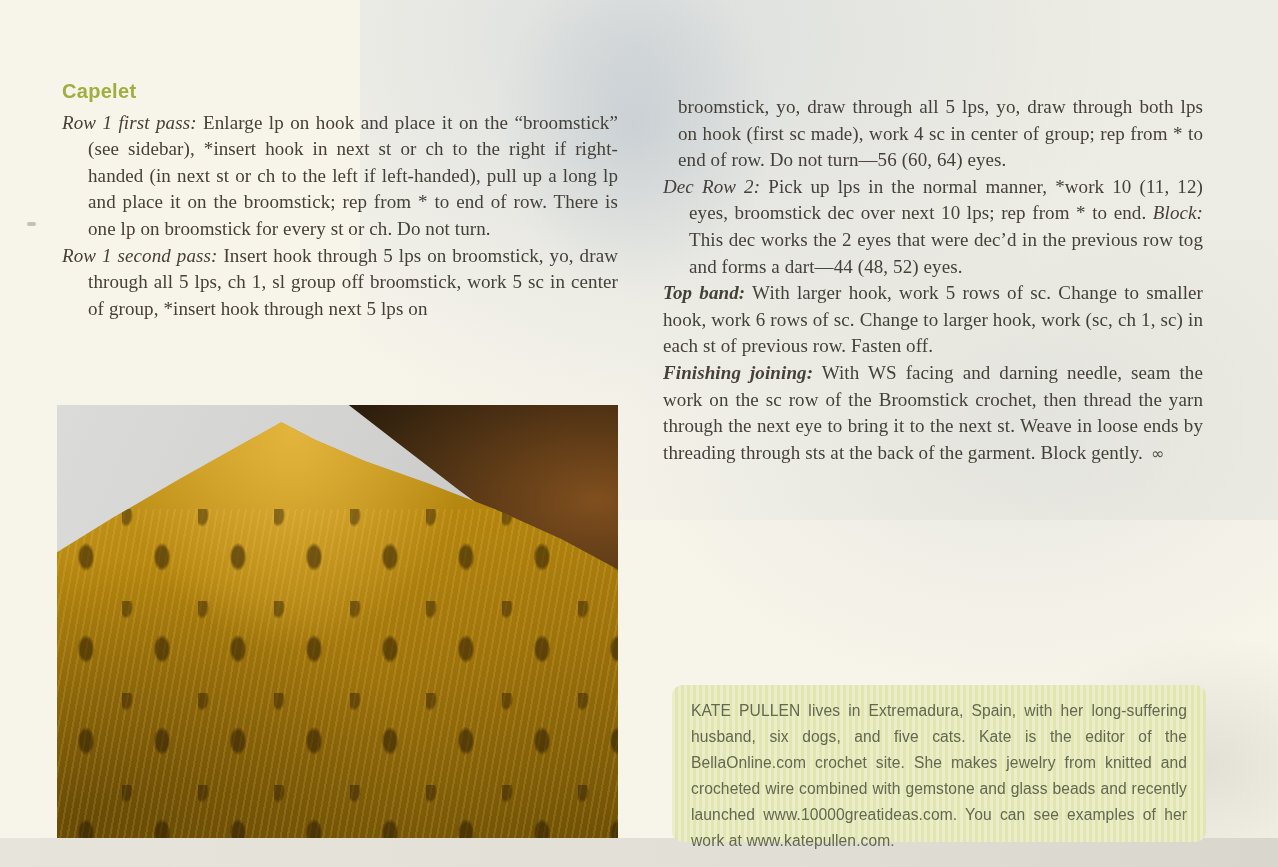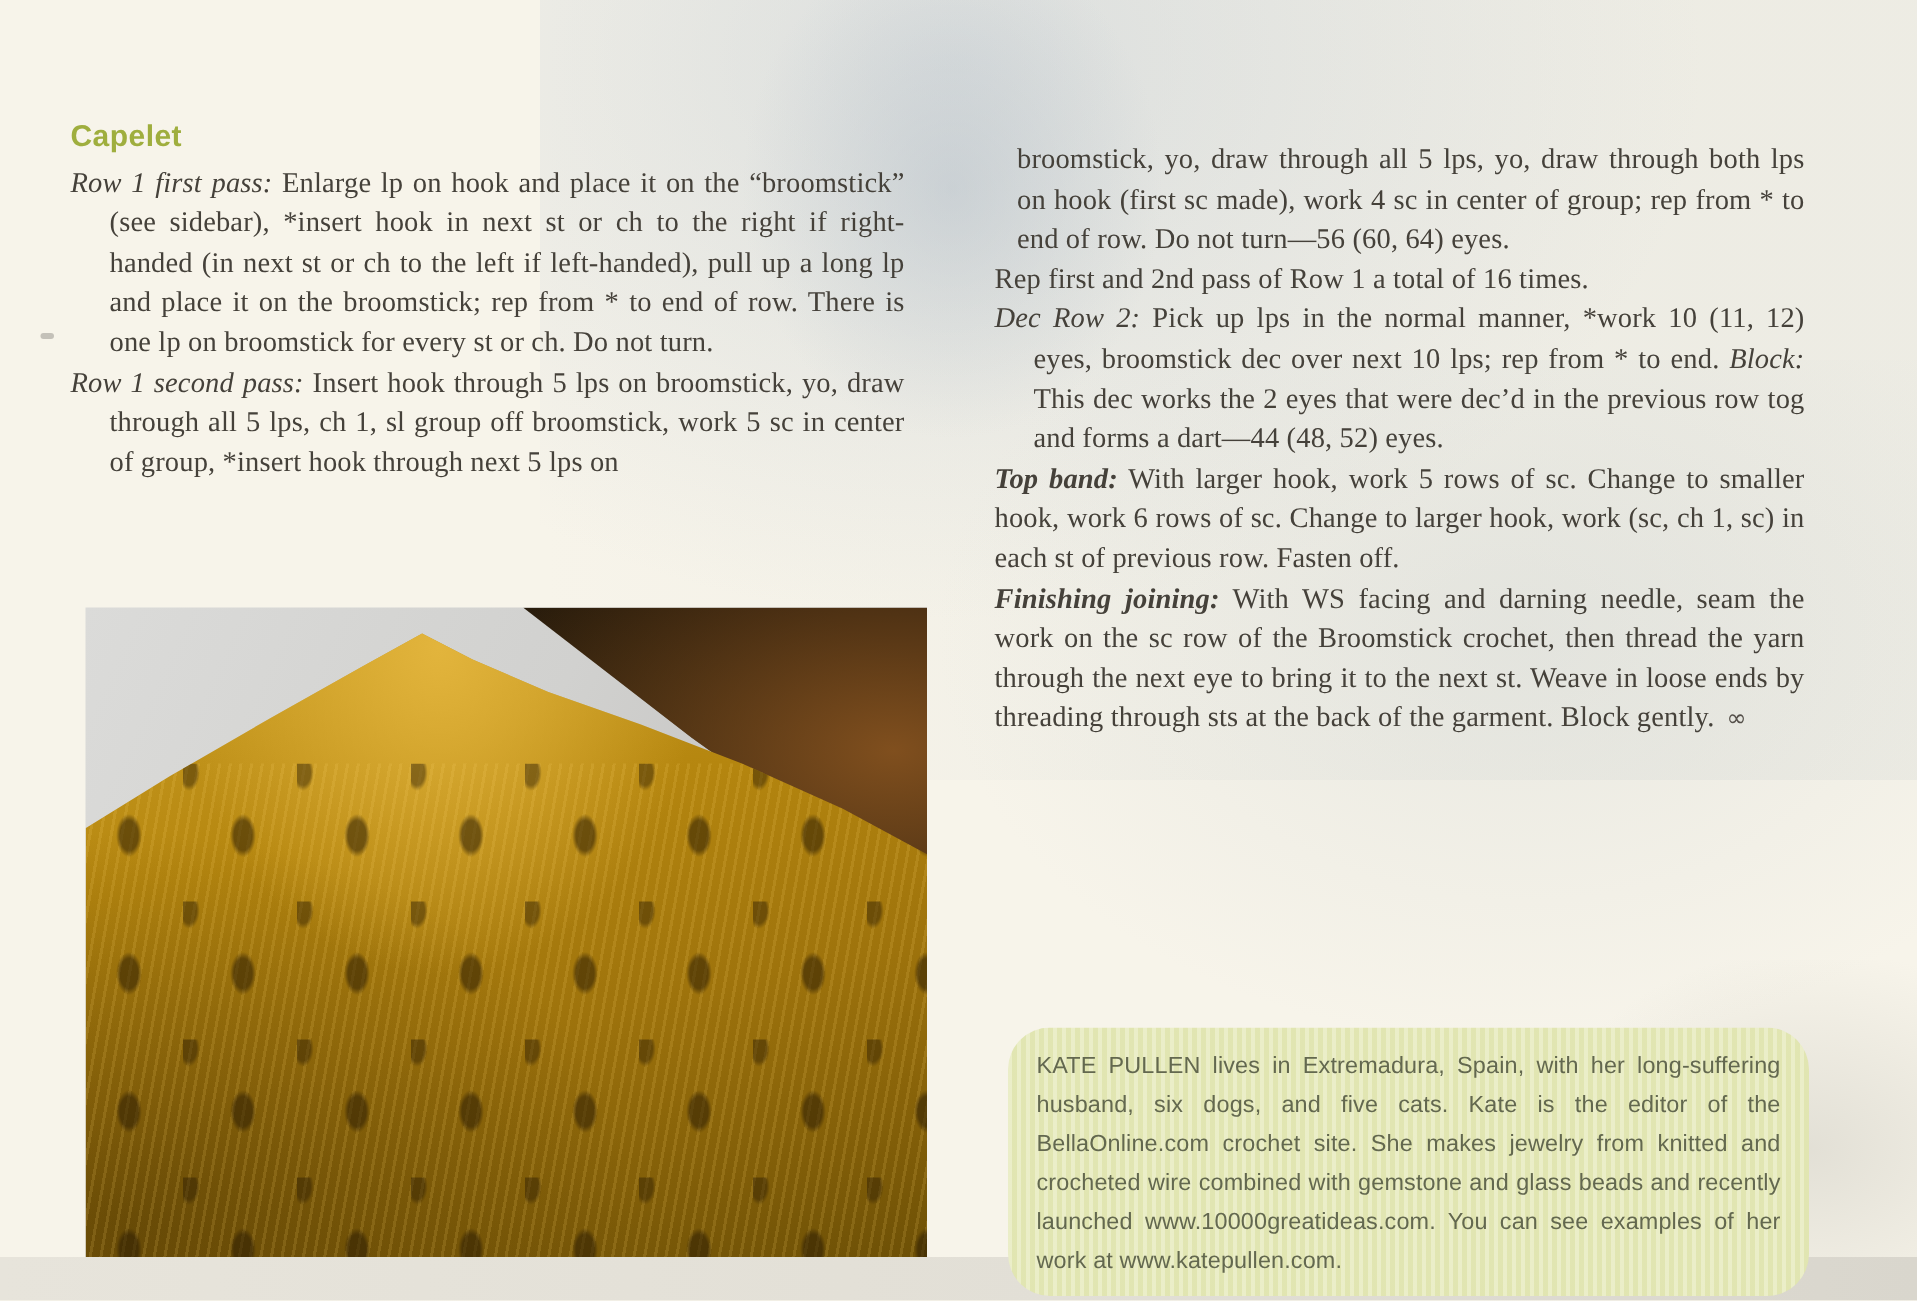--- a/index.html
+++ b/index.html
@@ -36,21 +36,21 @@
     left:27px;top:222px;width:9px;height:4px;border-radius:2px;
     background:rgba(120,118,112,0.4);
   }
 
   
   .col{
     position:absolute;text-align:justify;
     font-size:19px;line-height:26.6px;color:#45413a;
     letter-spacing:0.1px;
   }
-  .col-left{left:47px;top:78px;width:556px;}
+  .col-left{left:62px;top:78px;width:556px;}
   .col-right{left:663px;top:94px;width:540px;}
   .col p{margin:0;}
   .hang{padding-left:26px;text-indent:-26px;}
   .cont{padding-left:15px;}
   .lead{font-style:italic;}
   .lead-bold{font-style:italic;font-weight:bold;}
   .green-heading{
     font-family:"Liberation Sans","DejaVu Sans",sans-serif;
     font-size:20px;font-weight:bold;color:#9fae3e;
     margin:0 0 5px 0;letter-spacing:0.3px;
@@ -86,22 +86,22 @@
     position:absolute;left:-2%;right:-2%;top:24%;bottom:-2%;
     background-image:
       radial-gradient(12px 20px at 40px 48px, rgba(42,27,2,0.55) 50%, rgba(42,27,2,0) 72%),
       radial-gradient(10px 17px at 4px 6px, rgba(42,27,2,0.45) 50%, rgba(42,27,2,0) 72%),
       repeating-linear-gradient(100deg, rgba(255,214,110,0.14) 0 2px, rgba(255,214,110,0) 2px 7px);
     background-size:76px 92px,76px 92px,auto;
   }
 
   
   .bio-box{
-    position:absolute;left:672px;top:685px;width:534px;height:179px;
-    box-sizing:border-box;border-radius:28px;
+    position:absolute;left:672px;top:685px;width:534px;height:157px;
+    box-sizing:border-box;border-radius:11px;
     padding:13px 19px 27px 19px;
     background:
       repeating-linear-gradient(90deg, rgba(255,255,255,0.22) 0 3px, rgba(160,170,60,0.06) 3px 6px),
       #e5e9b9;
     font-family:"Liberation Sans","DejaVu Sans",sans-serif;
     font-size:15.6px;line-height:25.9px;color:#63684f;
     text-align:justify;letter-spacing:0.1px;
   }
   .bio-box p{margin:0;}
 </style>
@@ -123,21 +123,20 @@
 
 <div class="photo">
   <div class="photo-hair"></div>
   <div class="photo-fabric">
     <div class="lace-texture"></div>
   </div>
 </div>
 
 <div class="col col-right">
   <p class="cont"><span>broomstick, yo, draw through all 5 lps, yo, draw through both lps on hook (first sc made), work 4 sc in center of group; rep from * to end of row. Do not turn—56 (60, 64) eyes.</span></p>
-  <p><span>Rep first and 2nd pass of Row 1 a total of 16 times.</span></p>
   <p class="hang"><span class="lead">Dec Row 2:</span> <span>Pick up lps in the normal manner, *work 10 (11, 12) eyes, broomstick dec over next 10 lps; rep from * to end.</span> <span class="lead">Block:</span> <span>This dec works the 2 eyes that were dec’d in the previous row tog and forms a dart—44 (48, 52) eyes.</span></p>
   <p><span class="lead-bold">Top band:</span> <span>With larger hook, work 5 rows of sc. Change to smaller hook, work 6 rows of sc. Change to larger hook, work (sc, ch 1, sc) in each st of previous row. Fasten off.</span></p>
   <p><span class="lead-bold">Finishing joining:</span> <span>With WS facing and darning needle, seam the work on the sc row of the Broomstick crochet, then thread the yarn through the next eye to bring it to the next st. Weave in loose ends by threading through sts at the back of the garment. Block gently.</span><span class="end-mark">∞</span></p>
 </div>
 
 <div class="bio-box">
   <p>KATE PULLEN lives in Extremadura, Spain, with her long-suffering husband, six dogs, and five cats. Kate is the editor of the BellaOnline.com crochet site. She makes jewelry from knitted and crocheted wire combined with gemstone and glass beads and recently launched www.10000greatideas.com. You can see examples of her work at www.katepullen.com.</p>
 </div>
 
 </body></html>

